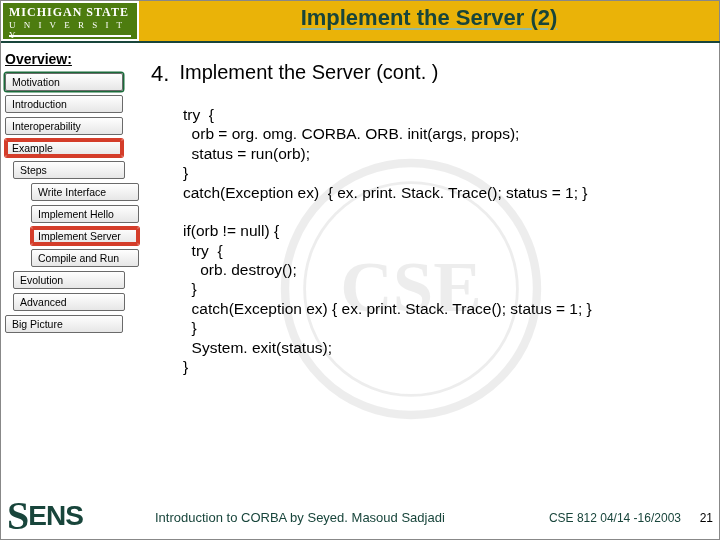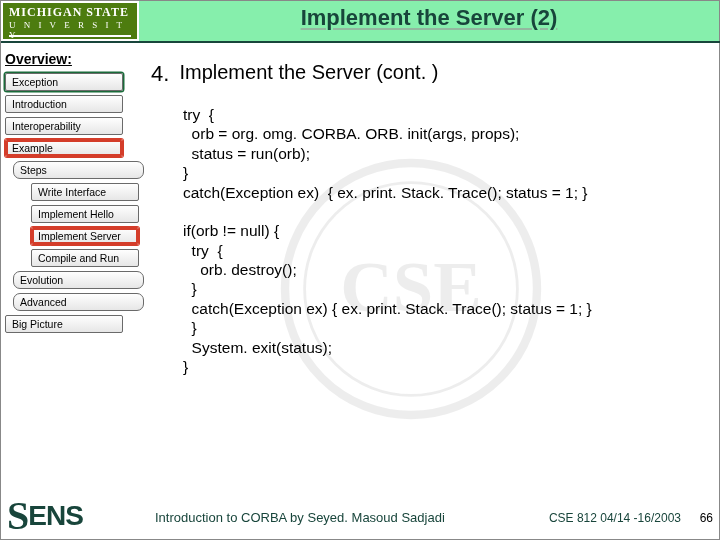--- a/index.html
+++ b/index.html
@@ -3,27 +3,27 @@
 <meta charset="utf-8">
 <style>
   * { margin:0; padding:0; box-sizing:border-box; }
   body { width:720px; height:540px; background:#fff; font-family:Arial,Helvetica,sans-serif; position:relative; overflow:hidden; }
   .slide { width:720px; height:540px; border:1px solid #888; position:relative; }
   .top-bar { height:40px; display:flex; }
   .logo-box { width:138px; height:40px; background:#4d7c0f; color:#fff; font-family:"Times New Roman",serif; position:relative; border:2px solid #fff; }
   .logo-box .l1 { font-size:12px; letter-spacing:1px; font-weight:bold; padding:2px 0 0 6px; }
   .logo-box .l2 { font-size:9px; letter-spacing:3px; padding:0 0 1px 6px; font-family:Georgia,serif; }
   .logo-box .bar { position:absolute; bottom:2px; left:6px; right:6px; height:2px; background:#fff; }
-  .title-area { flex:1; background:#86efac; text-align:center; padding-top:4px; }
+  .title-area { flex:1; background:#eab308; text-align:center; padding-top:4px; }
   .title-area h1 { color:#18453b; font-family:Arial,sans-serif; font-weight:bold; font-size:22px; text-decoration:underline; text-decoration-color:#92b89f; text-underline-offset:3px; }
   .green-rule { position:absolute; left:0; top:40px; width:720px; height:2px; background:#18453b; }
   .sidebar { position:absolute; left:4px; top:50px; width:132px; }
   .overview { font-family:Arial; font-weight:bold; font-size:14px; color:#000; text-decoration:underline; margin-bottom:6px; }
   .nav-btn { display:block; width:118px; height:18px; line-height:16px; font-size:10.5px; font-family:Arial; color:#000; background:linear-gradient(#fefefe,#e6e6e6); border:1px solid #6a6a6a; border-radius:2px; padding:0 6px; margin-bottom:4px; cursor:pointer; text-align:left; }
-  .nav-btn.sub1 { margin-left:8px; width:131px;border-radius:7px; }
+  .nav-btn.sub1 { margin-left:8px; width:112px; }
   .nav-btn.sub2 { margin-left:26px; width:108px; }
   .nav-btn.hl-red { box-shadow:0 0 0 2px #d43d2a inset, 0 0 0 1px #d43d2a; border-color:#d43d2a; }
   .nav-btn.hl-green { box-shadow:0 0 0 1.5px #1a6b3a; }
   .content { position:absolute; left:150px; top:60px; right:18px; font-family:Arial; color:#000; }
   .h-num { display:inline-block; width:24px; font-size:22px; vertical-align:top; }
   .h-txt { font-size:20px; }
   .heading-row { margin-bottom:18px; }
   .code { font-family:Arial; font-size:15.5px; line-height:1.25; white-space:pre; margin-left:32px; }
   .watermark { position:absolute; left:270px; top:148px; width:280px; height:280px; opacity:0.10; pointer-events:none; }
   .watermark svg { width:100%; height:100%; }
@@ -55,21 +55,21 @@
   <div class="watermark">
     <svg viewBox="0 0 100 100">
         <circle cx="50" cy="50" r="45" fill="none" stroke="#555" stroke-width="3"></circle>
         <text x="50" y="58" text-anchor="middle" font-size="26" font-family="serif" fill="#555" font-weight="bold">CSE</text>
         <circle cx="50" cy="50" r="38" fill="none" stroke="#555" stroke-width="1"></circle>
       </svg>
   </div>
 
   <div class="sidebar">
     <div class="overview">Overview:</div>
-    <button class="nav-btn hl-green">Exception</button>
+    <button class="nav-btn hl-green">Motivation</button>
     <button class="nav-btn">Introduction</button>
     <button class="nav-btn">Interoperability</button>
     <button class="nav-btn hl-red">Example</button>
     <button class="nav-btn sub1">Steps</button>
     <button class="nav-btn sub2">Write Interface</button>
     <button class="nav-btn sub2">Implement Hello</button>
     <button class="nav-btn sub2 hl-red">Implement Server</button>
     <button class="nav-btn sub2">Compile and Run</button>
     <button class="nav-btn sub1">Evolution</button>
     <button class="nav-btn sub1">Advanced</button>
@@ -96,16 +96,16 @@
   System. exit(status);
 }</div>
   </div>
 
   <div class="footer">
     <div class="sens-logo">
       <span class="s1">S</span><span class="rest">ENS</span>
     </div>
     <div class="foot-title">Introduction to CORBA by Seyed. Masoud Sadjadi</div>
     <div class="foot-right">CSE 812   04/14 -16/2003</div>
-    <div class="slide-no">66</div>
+    <div class="slide-no">21</div>
   </div>
 
 </div>
 
 </body></html>

